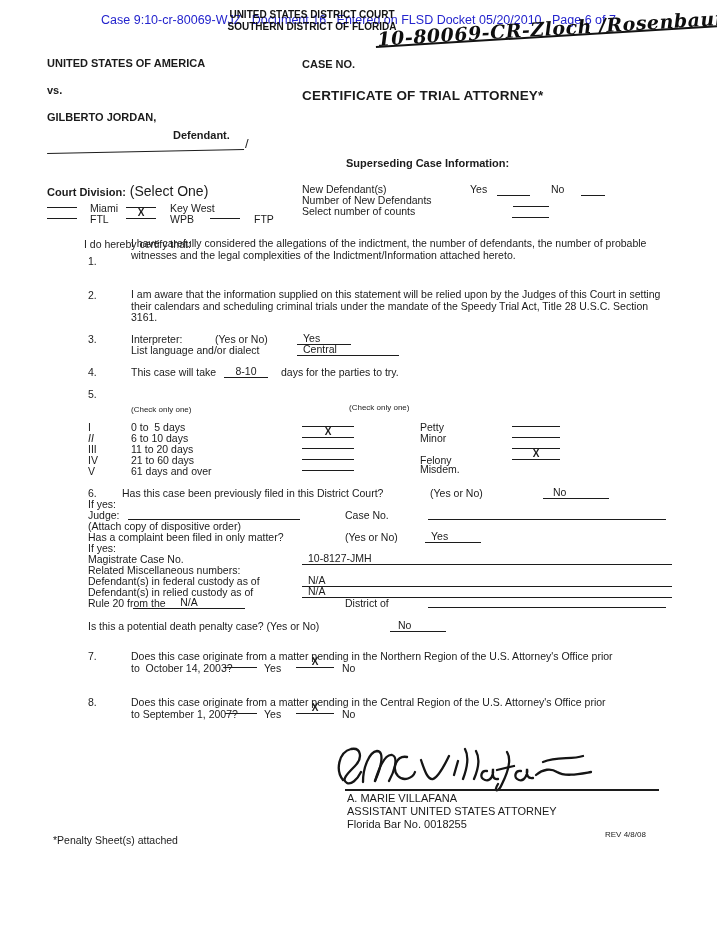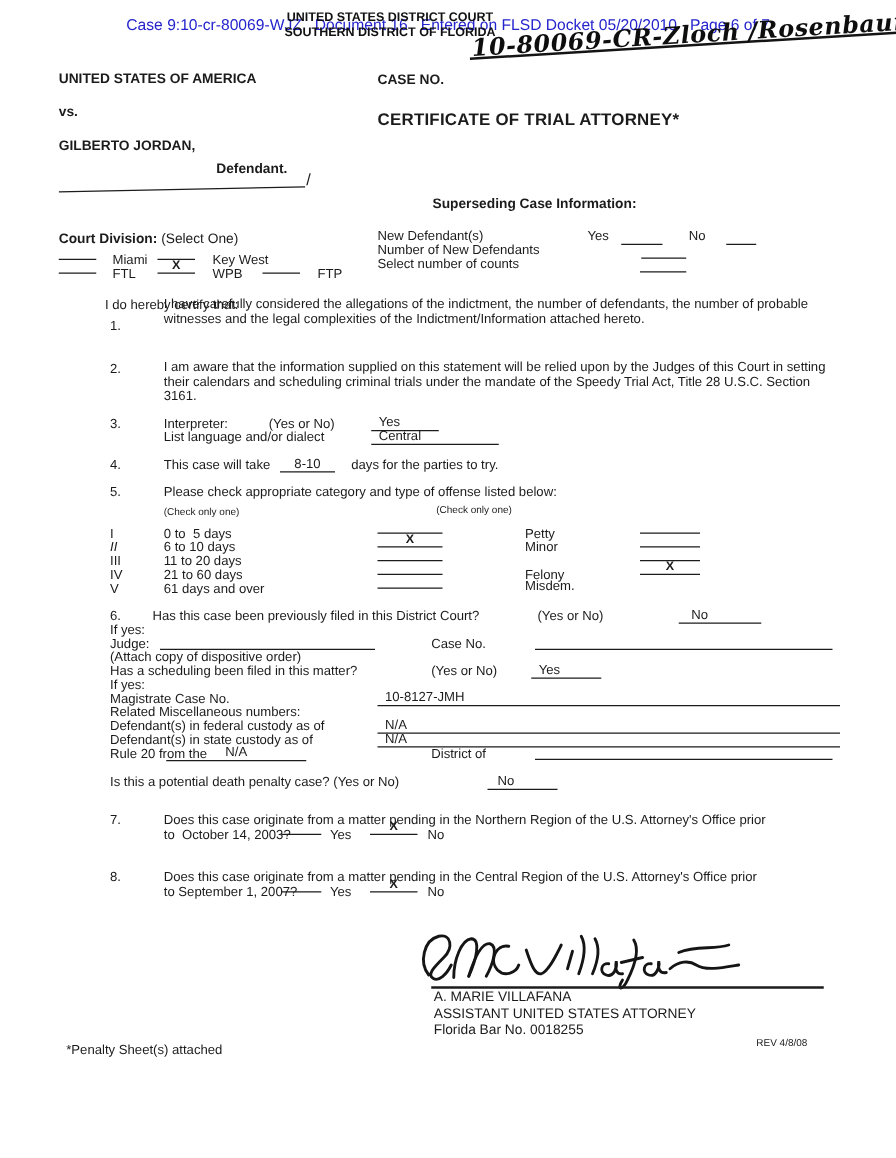--- a/index.html
+++ b/index.html
@@ -19,21 +19,21 @@
     font-size:19px; letter-spacing:0.5px; color:#0e0e0e;
     transform:rotate(-3.5deg); transform-origin:left bottom;
     border-bottom:2px solid #141414; padding:0 8px 1px 2px;
   }
   .title{font-size:13.5px; font-weight:bold; letter-spacing:0.2px;}
   .line{height:10px; border-bottom:1.6px solid #1c1c1c;}
   .mline{height:11px; line-height:12px; border-bottom:1.6px solid #1c1c1c;
          text-align:center; font-weight:bold; font-size:10px;}
   .val{border-bottom:1.6px solid #1c1c1c; height:11px; line-height:11px; padding-left:6px;}
   .valc{border-bottom:1.6px solid #1c1c1c; height:11px; line-height:11px; text-align:center;}
-  .s9{font-size:11px;} .s8{font-size:8px;} .s11{font-size:11px;}
+  .s9{font-size:14px;} .s8{font-size:8px;} .s11{font-size:11px;}
   svg.sig{position:absolute; left:333px; top:742px;}
 </style>
 </head>
 <body>
 
 <div class="page">
 
   <div class="a ecf">Case 9:10-cr-80069-WJZ   Document 16   Entered on FLSD Docket 05/20/2010   Page 6 of 7</div>
   <div class="a courthead">
     <div>UNITED STATES DISTRICT COURT</div>
@@ -90,21 +90,20 @@
   <div class="a val" style="left:297px; top:333px; width:48px;">Yes</div>
   <div class="a" style="left:131px; top:344px;">List language and/or dialect</div>
   <div class="a val" style="left:297px; top:344px; width:96px;">Central</div>
 
   <div class="a" style="left:88px; top:366px;">4.</div>
   <div class="a" style="left:131px; top:366px;">This case will take</div>
   <div class="a valc" style="left:224px; top:366px; width:44px;">8-10</div>
   <div class="a" style="left:281px; top:366px;">days for the parties to try.</div>
 
   <div class="a" style="left:88px; top:388px;">5.</div>
-  <div class="a" style="left:131px; top:388px;">Please check appropriate category and type of offense listed below:</div>
   <div class="a s8" style="left:131px; top:404px;">(Check only one)</div>
   <div class="a s8" style="left:349px; top:402px;">(Check only one)</div>
 
   <div class="a" style="left:88px; top:421px;">I</div>
   <div class="a" style="left:131px; top:421px;">0 to  5 days</div>
   <div class="a mline" style="left:302px; top:415px; width:52px;"></div>
   <div class="a" style="left:88px; top:432px;font-style:italic;">II</div>
   <div class="a" style="left:131px; top:432px;">6 to 10 days</div>
   <div class="a mline" style="left:302px; top:426px; width:52px;">X</div>
   <div class="a" style="left:88px; top:443px;">III</div>
@@ -130,31 +129,31 @@
   <div class="a" style="left:122px; top:487px;">Has this case been previously filed in this District Court?</div>
   <div class="a" style="left:430px; top:487px;">(Yes or No)</div>
   <div class="a val" style="left:543px; top:487px; width:56px; padding-left:10px;">No</div>
 
   <div class="a" style="left:88px; top:498px;">If yes:</div>
   <div class="a" style="left:88px; top:509px;">Judge:</div>
   <div class="a line" style="left:128px; top:509px; width:172px;"></div>
   <div class="a" style="left:345px; top:509px;">Case No.</div>
   <div class="a line" style="left:428px; top:509px; width:238px;"></div>
   <div class="a" style="left:88px; top:520px;">(Attach copy of dispositive order)</div>
-  <div class="a" style="left:88px; top:531px;">Has a scheduling been filed in this matter?</div>
+  <div class="a" style="left:88px; top:531px;">Has a complaint been filed in only matter?</div>
   <div class="a" style="left:345px; top:531px;">(Yes or No)</div>
   <div class="a val" style="left:425px; top:531px; width:50px;">Yes</div>
   <div class="a" style="left:88px; top:542px;">If yes:</div>
 
   <div class="a" style="left:88px; top:553px;">Magistrate Case No.</div>
   <div class="a val" style="left:302px; top:553px; width:364px;">10-8127-JMH</div>
   <div class="a" style="left:88px; top:564px;">Related Miscellaneous numbers:</div>
   <div class="a" style="left:88px; top:575px;">Defendant(s) in federal custody as of</div>
   <div class="a val" style="left:302px; top:575px; width:364px;">N/A</div>
-  <div class="a" style="left:88px; top:586px;">Defendant(s) in state custody as of</div>
+  <div class="a" style="left:88px; top:586px;">Defendant(s) in relied custody as of</div>
   <div class="a val" style="left:302px; top:586px; width:364px;">N/A</div>
   <div class="a" style="left:88px; top:597px;">Rule 20 from the</div>
   <div class="a valc" style="left:133px; top:597px; width:112px;">N/A</div>
   <div class="a" style="left:345px; top:597px;">District of</div>
   <div class="a line" style="left:428px; top:597px; width:238px;"></div>
 
   <div class="a" style="left:88px; top:620px;">Is this a potential death penalty case? (Yes or No)</div>
   <div class="a val" style="left:390px; top:620px; width:48px; padding-left:8px;">No</div>
 
   <div class="a" style="left:88px; top:650px;">7.</div>

